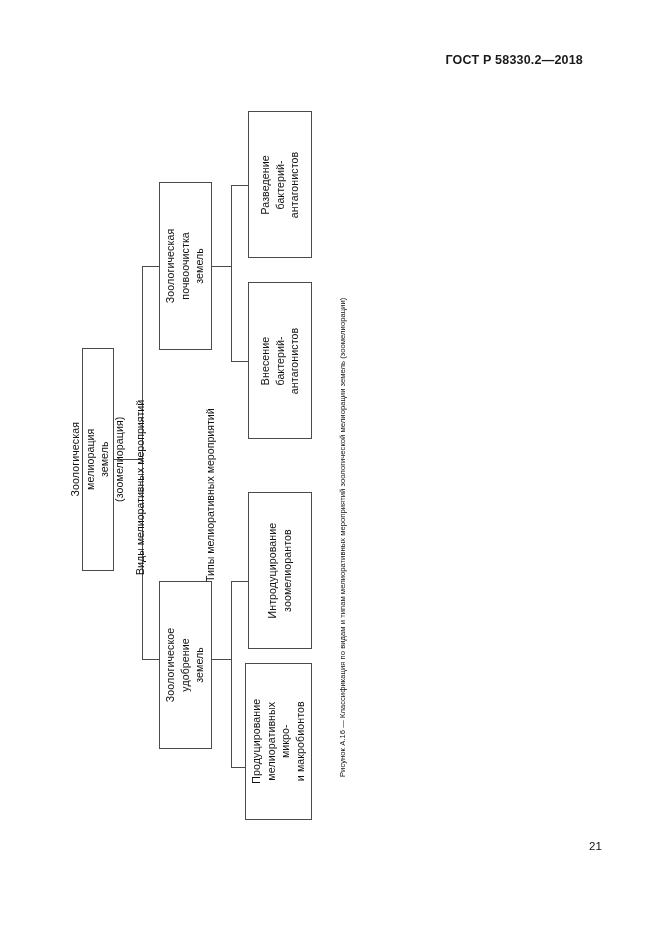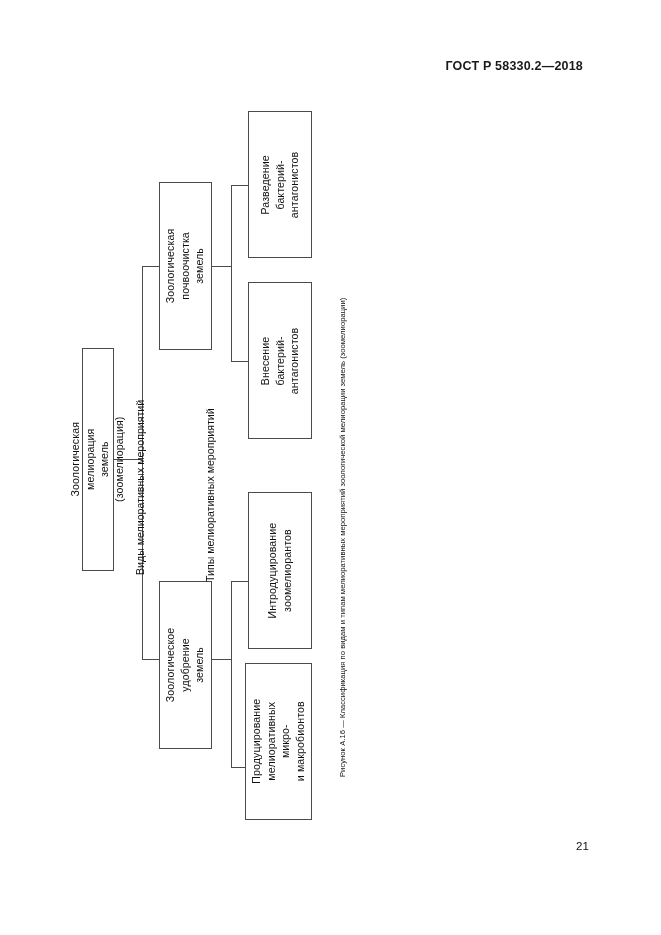--- a/index.html
+++ b/index.html
@@ -15,32 +15,32 @@
     position: relative;
     width: 661px;
     height: 935px;
     background: #ffffff;
     overflow: hidden;
   }
 
   
   .doc-header {
     position: absolute;
-    top: 59px;
+    top: 53px;
     right: 78px;
     font-size: 12.5px;
     font-weight: bold;
     letter-spacing: 0.2px;
     white-space: nowrap;
   }
 
   
   .page-number {
     position: absolute;
-    left: 576px;
+    left: 589px;
     top: 840px;
     font-size: 11.5px;
     color: #111;
   }
 
   
   #diagram {
     position: absolute;
     left: 0;
     top: 0;

